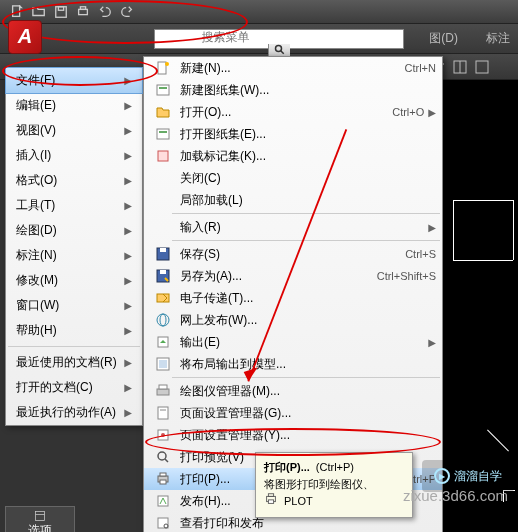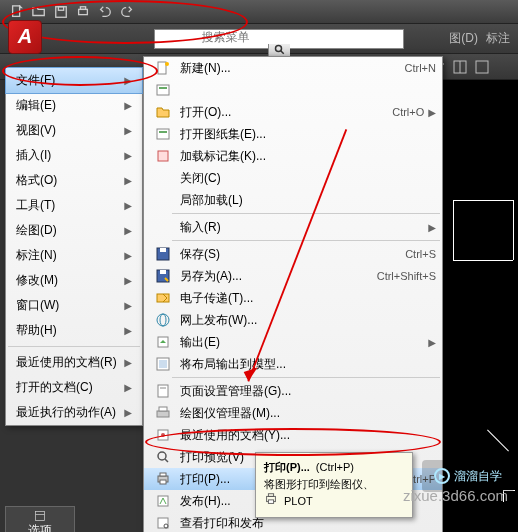--- a/index.html
+++ b/index.html
@@ -7,21 +7,21 @@
 
     .titlebar { background: linear-gradient(#5a5a5a, #3c3c3c); height: 24px; display: flex; align-items: center; padding: 0 8px; border-bottom: 1px solid #222; }
     .titlebar .icon-btn { width: 18px; height: 16px; margin-right: 4px; display: flex; align-items: center; justify-content: center; color: #ccc; }
     .titlebar svg { width: 14px; height: 14px; stroke: #ccc; fill: none; stroke-width: 1.5; }
 
     .menubar { background: linear-gradient(#4a4a4a, #383838); height: 30px; display: flex; align-items: center; padding: 0 8px; border-bottom: 1px solid #222; }
     .app-logo { width: 34px; height: 34px; background: linear-gradient(135deg, #d22, #a11); border-radius: 4px; display: flex; align-items: center; justify-content: center; color: #fff; font-weight: bold; font-size: 20px; font-style: italic; margin-right: 12px; position: relative; z-index: 2; border: 1px solid #711; margin-top: -4px; }
     .search-box { margin-left: 100px; display: flex; align-items: center; background: #fff; border: 1px solid #888; height: 20px; width: 250px; flex-direction: column; }
     .search-box input { border: none; outline: none; flex: 1; padding: 0 6px; font-size: 12px; background: transparent; }
     .search-btn { width: 22px; height: 20px; background: linear-gradient(#eee,#ccc); border-left: 1px solid #888; display: flex; align-items: center; justify-content: center; }
-    .menubar-right { margin-left: auto; display: flex; gap: 8px; color: #bbb; font-size: 12px; }
+    .menubar-right { margin-left: auto; display: flex; gap: 28px; color: #bbb; font-size: 12px; }
 
     .toolbar2 { background: linear-gradient(#484848,#363636); height: 26px; border-bottom: 1px solid #222; display: flex; align-items: center; padding-left: 430px; gap: 6px; color: #bbb; }
     .toolbar2 .tb-icon { width: 16px; height: 16px; }
 
     .left-menu { position: absolute; left: 5px; top: 67px; width: 138px; background: linear-gradient(#fcfcfc,#eee); border: 1px solid #888; box-shadow: 2px 2px 6px rgba(0,0,0,0.4); }
     .left-menu .item { padding: 4px 10px; display: flex; align-items: center; justify-content: space-between; cursor: default; }
     .left-menu .item.active { background: linear-gradient(#cfe7ff,#a8d0f5); border: 1px solid #6ba3db; margin: -1px; }
     .left-menu .sep { border-top: 1px solid #ccc; margin: 3px 2px; }
     .left-menu .arrow { font-size: 10px; color: #666; }
 
@@ -218,20 +218,21 @@
       <span class="label">新建(N)...</span>
       <span class="shortcut">Ctrl+N</span>
     </div>
     <div class="row">
       <span class="icon-slot">
         <svg viewBox="0 0 16 16">
           <rect x="2" y="3" width="12" height="10" fill="#fff" stroke="#888"></rect>
           <rect x="4" y="5" width="8" height="2" fill="#6a6"></rect>
         </svg>
       </span>
+      <span class="label">新建图纸集(W)...</span>
     </div>
     <div class="row">
       <span class="icon-slot">
         <svg viewBox="0 0 16 16">
           <path d="M2 4h5l1 2h6v7H2z" fill="#fc6" stroke="#b80"></path>
         </svg>
       </span>
       <span class="label">打开(O)...</span>
       <span class="shortcut">Ctrl+O</span>
       <span class="sub-arrow">▶</span>
@@ -323,43 +324,43 @@
           <rect x="2" y="2" width="12" height="12" fill="#fff" stroke="#888"></rect>
           <rect x="4" y="4" width="8" height="8" fill="#cde"></rect>
         </svg>
       </span>
       <span class="label">将布局输出到模型...</span>
     </div>
     <div class="sep"></div>
     <div class="row">
       <span class="icon-slot">
         <svg viewBox="0 0 16 16">
+          <rect x="2" y="6" width="12" height="6" fill="#ccc" stroke="#888"></rect>
+          <rect x="4" y="2" width="8" height="4" fill="#fff" stroke="#888"></rect>
+        </svg>
+      </span>
+      <span class="label">绘图仪管理器(M)...</span>
+    </div>
+    <div class="row">
+      <span class="icon-slot">
+        <svg viewBox="0 0 16 16">
           <rect x="3" y="2" width="10" height="12" fill="#fff" stroke="#888"></rect>
           <line x1="5" y1="5" x2="11" y2="5" stroke="#888"></line>
         </svg>
       </span>
       <span class="label">页面设置管理器(G)...</span>
     </div>
     <div class="row">
       <span class="icon-slot">
         <svg viewBox="0 0 16 16">
-          <rect x="2" y="6" width="12" height="6" fill="#ccc" stroke="#888"></rect>
-          <rect x="4" y="2" width="8" height="4" fill="#fff" stroke="#888"></rect>
-        </svg>
-      </span>
-      <span class="label">绘图仪管理器(M)...</span>
-    </div>
-    <div class="row">
-      <span class="icon-slot">
-        <svg viewBox="0 0 16 16">
           <rect x="3" y="3" width="10" height="10" fill="#fff" stroke="#888"></rect>
           <circle cx="8" cy="8" r="2" fill="#c55"></circle>
         </svg>
       </span>
-      <span class="label">最近使用的文档(Y)...</span>
+      <span class="label">页面设置管理器(Y)...</span>
     </div>
     <div class="row">
       <span class="icon-slot">
         <svg viewBox="0 0 16 16">
           <circle cx="7" cy="7" r="4" fill="none" stroke="#555" stroke-width="1.5"></circle>
           <line x1="10" y1="10" x2="13" y2="13" stroke="#555" stroke-width="1.5"></line>
         </svg>
       </span>
       <span class="label">打印预览(V)</span>
     </div>

